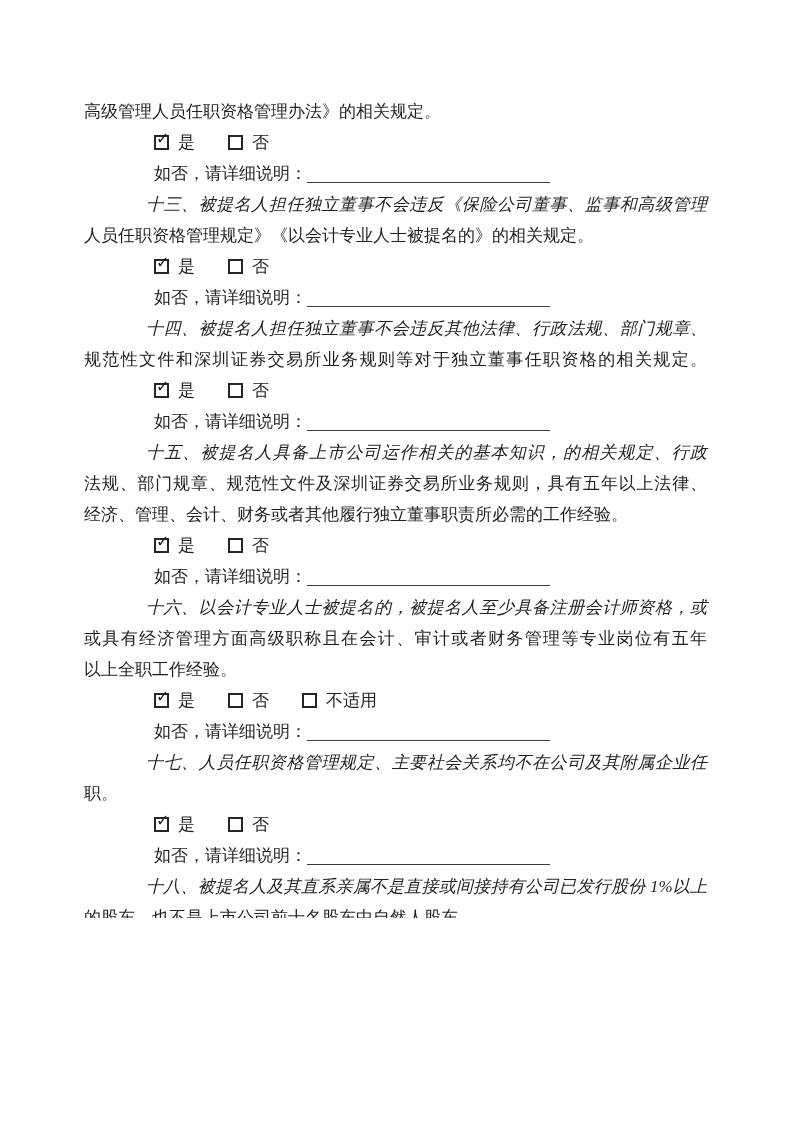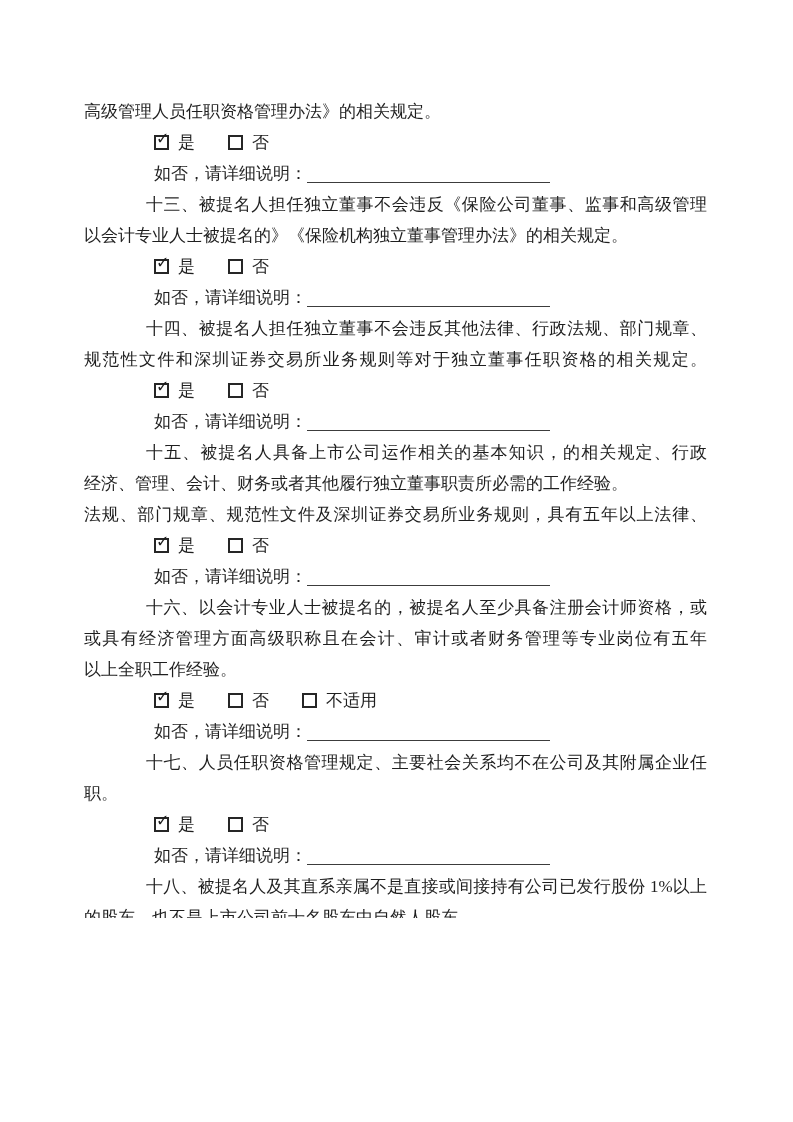--- a/index.html
+++ b/index.html
@@ -8,21 +8,21 @@
     width: 793px; height: 918px;
     box-sizing: border-box;
     padding: 96px 86px 0 84px;
     background: #ffffff;
     color: #1f1f1f;
     font-family: "Liberation Serif", "DejaVu Serif", serif;
     font-size: 17px;
     overflow: hidden;
   }
   .line { line-height: 31px; text-align: left; }
-  .line.indent { text-indent: 62px; }
+  .line.indent { text-indent: 62px; font-style: italic; }
   .line.fill { text-align: justify; text-align-last: justify; }
   .opt-row { line-height: 31px; padding-left: 70px; white-space: nowrap; }
   .option { display: inline-block; margin-right: 33px; cursor: default; }
   .cb {
     display: inline-block; width: 15px; height: 15px;
     box-sizing: border-box; border: 2px solid #262626;
     position: relative; vertical-align: -2px; background: #fff;
   }
   .cb .mark {
     position: absolute; left: 0px; top: -6px;
@@ -38,30 +38,30 @@
 </style>
 </head>
 <body>
 
 <div class="page">
   <div id="doc">
       <div class="line">高级管理人员任职资格管理办法》的相关规定。</div>
       <div class="opt-row"><span class="option"><span class="cb"><span class="mark">✓</span></span><span class="opt-label">是</span></span><span class="option"><span class="cb"></span><span class="opt-label">否</span></span></div>
       <div class="explain-row"><span>如否，请详细说明：</span><span class="blank"></span></div>
       <div class="line indent fill">十三、被提名人担任独立董事不会违反《保险公司董事、监事和高级管理</div>
-      <div class="line">以会计专业人士被提名的》《保险机构独立董事管理办法》的相关规定。</div>
+      <div class="line">人员任职资格管理规定》《以会计专业人士被提名的》的相关规定。</div>
       <div class="opt-row"><span class="option"><span class="cb"><span class="mark">✓</span></span><span class="opt-label">是</span></span><span class="option"><span class="cb"></span><span class="opt-label">否</span></span></div>
       <div class="explain-row"><span>如否，请详细说明：</span><span class="blank"></span></div>
       <div class="line indent fill">十四、被提名人担任独立董事不会违反其他法律、行政法规、部门规章、</div>
       <div class="line fill">规范性文件和深圳证券交易所业务规则等对于独立董事任职资格的相关规定。</div>
       <div class="opt-row"><span class="option"><span class="cb"><span class="mark">✓</span></span><span class="opt-label">是</span></span><span class="option"><span class="cb"></span><span class="opt-label">否</span></span></div>
       <div class="explain-row"><span>如否，请详细说明：</span><span class="blank"></span></div>
       <div class="line indent fill">十五、被提名人具备上市公司运作相关的基本知识，的相关规定、行政</div>
+      <div class="line fill">法规、部门规章、规范性文件及深圳证券交易所业务规则，具有五年以上法律、</div>
       <div class="line">经济、管理、会计、财务或者其他履行独立董事职责所必需的工作经验。</div>
-      <div class="line fill">法规、部门规章、规范性文件及深圳证券交易所业务规则，具有五年以上法律、</div>
       <div class="opt-row"><span class="option"><span class="cb"><span class="mark">✓</span></span><span class="opt-label">是</span></span><span class="option"><span class="cb"></span><span class="opt-label">否</span></span></div>
       <div class="explain-row"><span>如否，请详细说明：</span><span class="blank"></span></div>
       <div class="line indent fill">十六、以会计专业人士被提名的，被提名人至少具备注册会计师资格，或</div>
       <div class="line fill">或具有经济管理方面高级职称且在会计、审计或者财务管理等专业岗位有五年</div>
       <div class="line">以上全职工作经验。</div>
       <div class="opt-row"><span class="option"><span class="cb"><span class="mark">✓</span></span><span class="opt-label">是</span></span><span class="option"><span class="cb"></span><span class="opt-label">否</span></span><span class="option"><span class="cb"></span><span class="opt-label">不适用</span></span></div>
       <div class="explain-row"><span>如否，请详细说明：</span><span class="blank"></span></div>
       <div class="line indent fill">十七、人员任职资格管理规定、主要社会关系均不在公司及其附属企业任</div>
       <div class="line">职。</div>
       <div class="opt-row"><span class="option"><span class="cb"><span class="mark">✓</span></span><span class="opt-label">是</span></span><span class="option"><span class="cb"></span><span class="opt-label">否</span></span></div>

